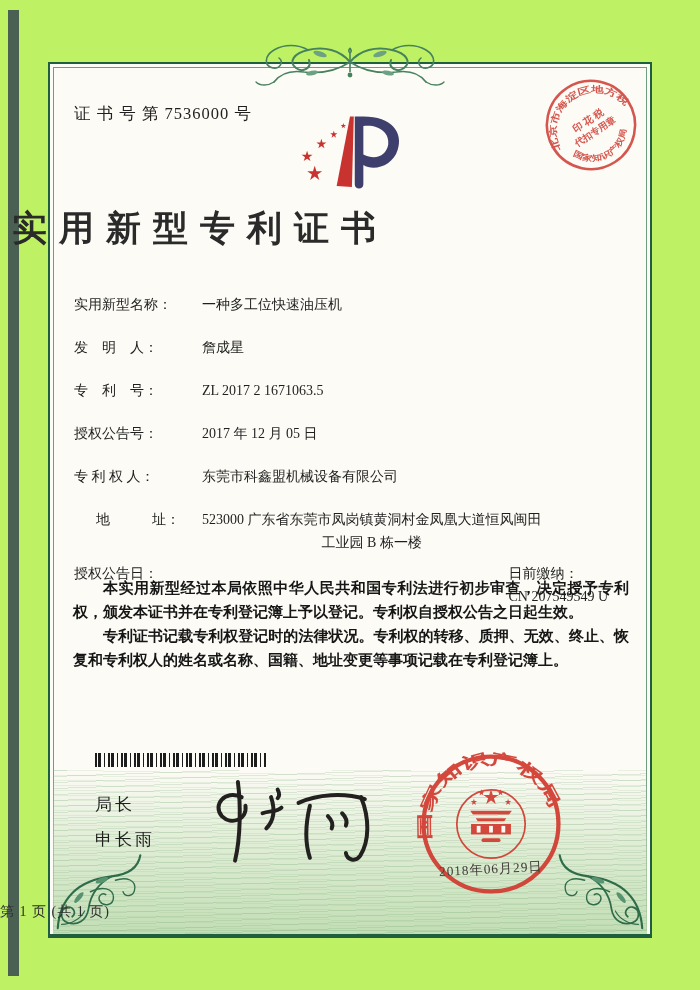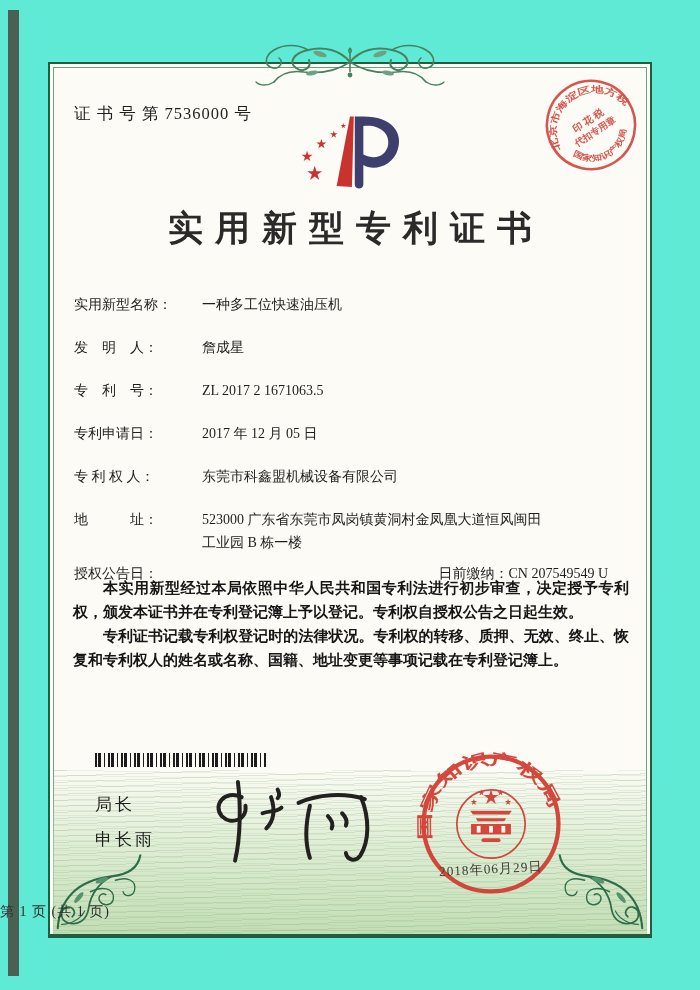--- a/index.html
+++ b/index.html
@@ -1,19 +1,19 @@
 <!DOCTYPE html>
 <html lang="zh"><head>
 <meta charset="utf-8">
 <style>
   html,body{margin:0;padding:0;}
   body{width:700px;height:990px;background:#efede4;}
   .page{
     position:relative;width:700px;height:990px;overflow:hidden;
-    background:#5eead4;
+    background:#bef264;
     font-family:"Liberation Serif","DejaVu Serif",serif;
     color:#1f1f1f;
   }
   .spine{position:absolute;left:8px;top:10px;width:11px;height:966px;background:#4a6053;}
   .frame{
     position:absolute;left:48px;top:62px;width:604px;height:876px;
     border:solid #1f5e3e;border-width:2px 2px 4px 2px;background:#fcfbf5;box-sizing:border-box;
   }
   .frame::after{
     content:"";position:absolute;left:3px;top:3px;right:3px;bottom:3px;
@@ -22,30 +22,30 @@
   .wave-band{
     position:absolute;left:53px;top:770px;width:594px;height:164px;z-index:1;
     background:
       repeating-linear-gradient(178deg, rgba(120,168,118,.22) 0 1px, rgba(120,168,118,0) 1px 6px),
       repeating-linear-gradient(181deg, rgba(140,185,135,.16) 0 1px, rgba(140,185,135,0) 1px 5px),
       linear-gradient(180deg, rgba(214,234,205,0) 0%, rgba(201,226,188,.55) 45%, rgba(188,219,174,.9) 100%);
   }
   .cert-no{position:absolute;left:74px;top:103px;font-size:16.5px;letter-spacing:1px;z-index:3;}
   .logo{position:absolute;left:288px;top:110px;z-index:3;}
   .title{
-    position:absolute;left:0;top:205px;width:700px;text-align:center;z-index:3;
+    position:absolute;left:0;top:205px;width:700px;z-index:3;
     font-size:35px;font-weight:700;letter-spacing:12px;text-indent:12px;color:#2a2a2a;
   }
   .fields{position:absolute;left:74px;top:293px;width:556px;z-index:3;font-size:14px;}
   .frow{display:flex;line-height:23px;margin-bottom:20px;}
   .flabel{flex:0 0 128px;white-space:pre;}
   .fvalue{white-space:pre-line;}
-  .frow.addr{margin-bottom:8px;}
+  .frow.addr{margin-bottom:8px;text-align:center;}
   .frow.auth{justify-content:space-between;padding-right:22px;}
-  .fpair{display:flex;white-space:pre;}
+  .fpair{display:flex;white-space:pre;flex-direction:column;}
   .paras{position:absolute;left:73px;top:576px;width:556px;z-index:3;
     font-size:15px;line-height:24px;text-align:justify;color:#161616;font-weight:bold;}
   .paras p{margin:0;text-indent:2em;}
   .barcode{
     position:absolute;left:95px;top:753px;width:172px;height:14px;z-index:3;
     background:repeating-linear-gradient(90deg,
       #1c1c1c 0 2px, transparent 2px 3px,
       #1c1c1c 3px 6px, transparent 6px 9px,
       #1c1c1c 9px 10px, transparent 10px 13px);
   }
@@ -143,21 +143,21 @@
     </div>
     <div class="frow">
       <span class="flabel">发　明　人：</span>
       <span class="fvalue">詹成星</span>
     </div>
     <div class="frow">
       <span class="flabel">专　利　号：</span>
       <span class="fvalue">ZL 2017 2 1671063.5</span>
     </div>
     <div class="frow">
-      <span class="flabel">专利申请日：</span>
+      <span class="flabel">授权公告号：</span>
       <span class="fvalue">2017 年 12 月 05 日</span>
     </div>
     <div class="frow">
       <span class="flabel">专 利 权 人：</span>
       <span class="fvalue">东莞市科鑫盟机械设备有限公司</span>
     </div>
     <div class="frow addr">
       <span class="flabel">地　　　址：</span>
       <span class="fvalue">523000 广东省东莞市凤岗镇黄洞村金凤凰大道恒风闽田
 工业园 B 栋一楼</span>

